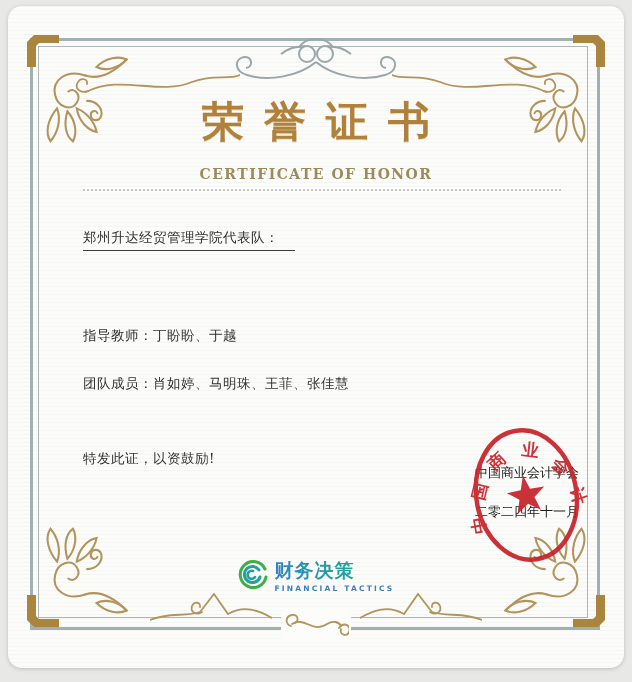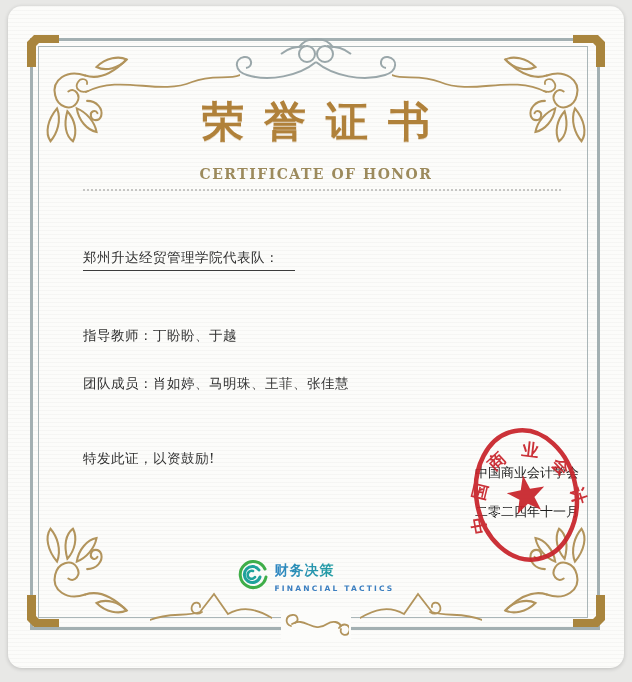--- a/index.html
+++ b/index.html
@@ -65,21 +65,20 @@
     border-top:2px dotted #c6c6c4;z-index:3;
   }
   .bodyline{
     position:absolute;left:83px;right:56px;z-index:3;
     font-size:13.5px;color:#313131;letter-spacing:.5px;white-space:nowrap;
   }
   .recipient{top:229px;}
   .recipient span{
     display:inline-block;border-bottom:1.5px solid #3c3c3c;
     padding:0 16px 3px 0;
-    margin-top:20px;
   }
   .mainline{top:280px;}
   .mainline .bold{font-weight:700;}
   .teachers{top:327px;}
   .members{top:375px;}
   .closing{top:423px;margin-top:27px;}
   .issuer-block{
     position:absolute;left:461px;top:464px;width:132px;z-index:2;
     text-align:center;color:#1c1c1c;font-size:13px;letter-spacing:0;
   }
@@ -90,21 +89,21 @@
     transform:rotate(-10deg);opacity:.93;
   }
   .logo{
     position:absolute;left:0;right:0;top:558px;z-index:3;
     display:flex;justify-content:center;align-items:flex-start;gap:7px;
   }
   .logo-icon{width:30px;height:30px;margin-top:2px;}
   .logo-text{display:flex;flex-direction:column;}
   .logo-name{
     font-family:"DejaVu Sans","Liberation Sans",sans-serif;
-    font-size:14px;font-weight:700;line-height:25px;letter-spacing:1px;
+    font-size:19px;font-weight:700;line-height:25px;letter-spacing:1px;
     background:linear-gradient(90deg,#2f86c2,#1fa29b 60%,#3fae49);
     -webkit-background-clip:text;background-clip:text;
     color:#2a8fae;-webkit-text-fill-color:transparent;
   }
   .logo-sub{
     font-family:"DejaVu Sans","Liberation Sans",sans-serif;
     font-size:7.5px;font-weight:700;color:#3c7fc0;letter-spacing:2.2px;
     margin-top:1px;
   }
 </style>

